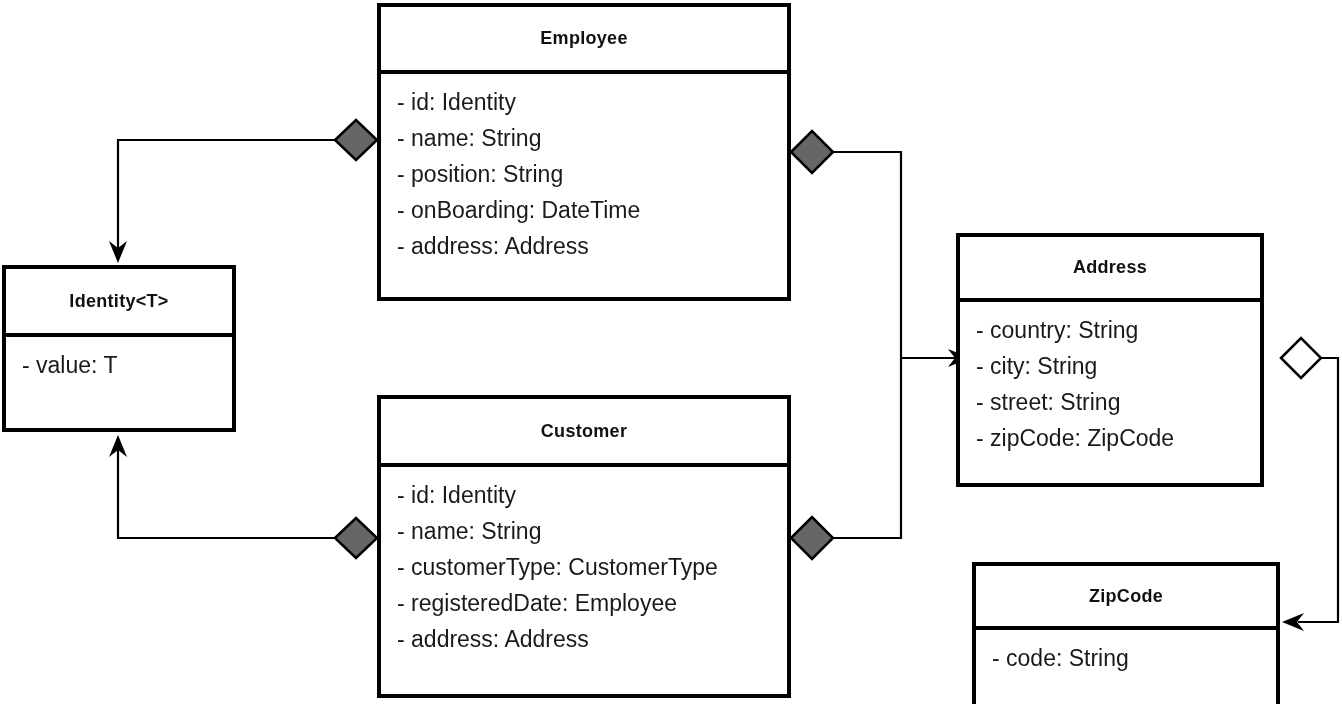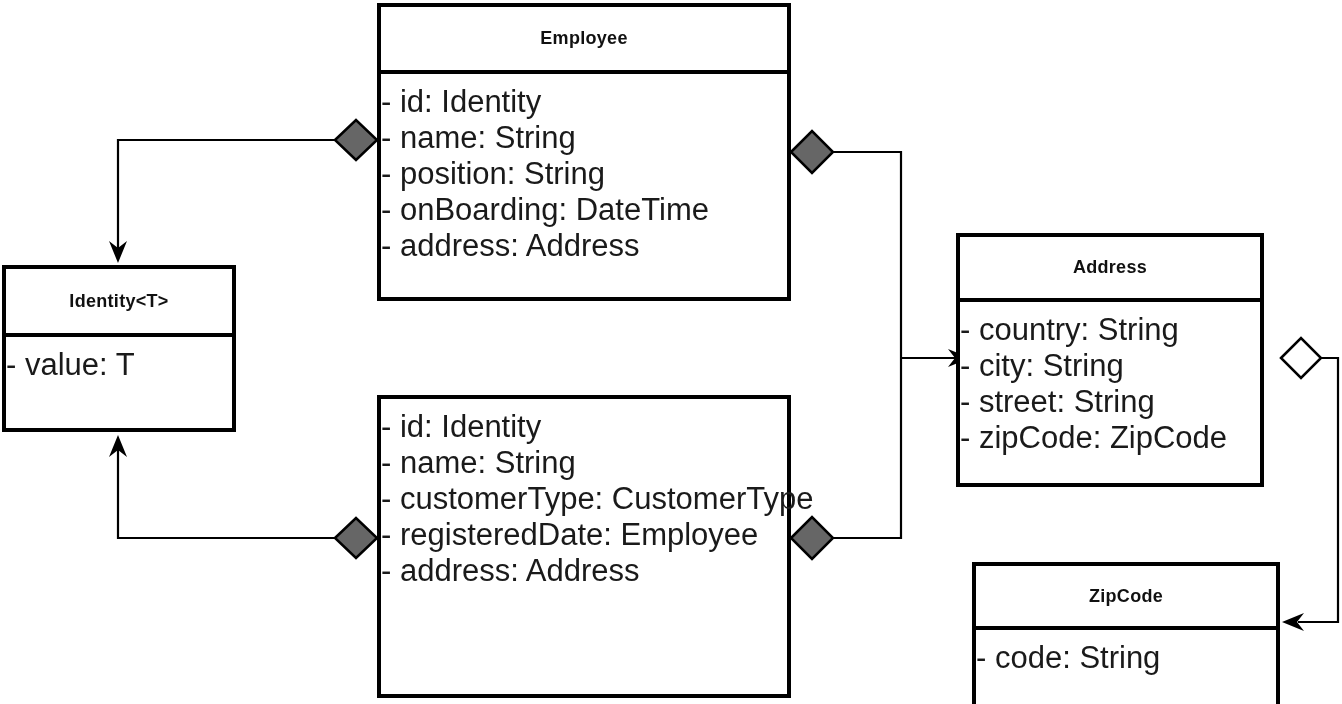--- a/index.html
+++ b/index.html
@@ -34,22 +34,22 @@
     border-bottom: 4px solid #000000;
     display: flex;
     align-items: center;
     justify-content: center;
     font-weight: bold;
     font-size: 18px;
     color: #111111;
     letter-spacing: 0.3px;
   }
   .class-attrs {
-    padding: 10px 16px 0 0;
-    font-size: 31px;
+    padding: 10px 16px 0 16px;
+    font-size: 23px;
     line-height: 36px;
     white-space: nowrap;
   }
   
   #box-employee { left: 377px; top: 3px;   width: 414px; height: 298px; }
   #box-employee .class-title { height: 63px; }
   #box-identity { left: 2px;   top: 265px; width: 234px; height: 167px; }
   #box-identity .class-title { height: 64px; }
   #box-customer { left: 377px; top: 395px; width: 414px; height: 303px; }
   #box-customer .class-title { height: 64px; }
@@ -113,20 +113,21 @@
   </div>
 
   <div class="class-box" id="box-identity">
     <div class="class-title">Identity&lt;T&gt;</div>
     <div class="class-attrs">
       <div>- value: T</div>
     </div>
   </div>
 
   <div class="class-box" id="box-customer">
+    <div class="class-title">Customer</div>
     <div class="class-attrs">
       <div>- id: Identity</div>
       <div>- name: String</div>
       <div>- customerType: CustomerType</div>
       <div>- registeredDate: Employee</div>
       <div>- address: Address</div>
     </div>
   </div>
 
   <div class="class-box" id="box-address">

